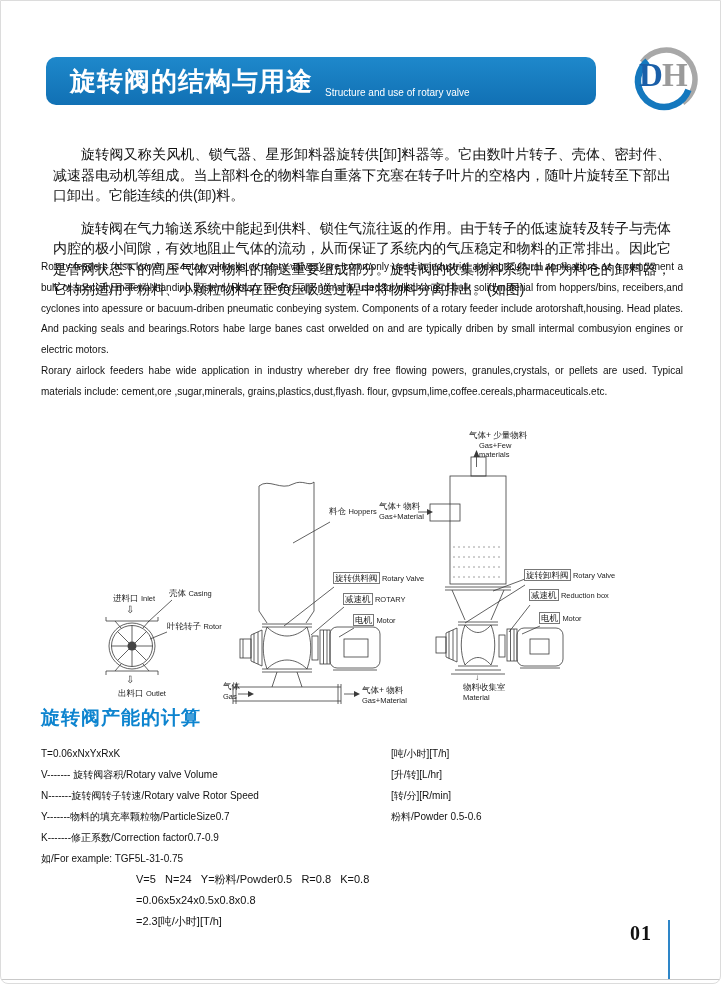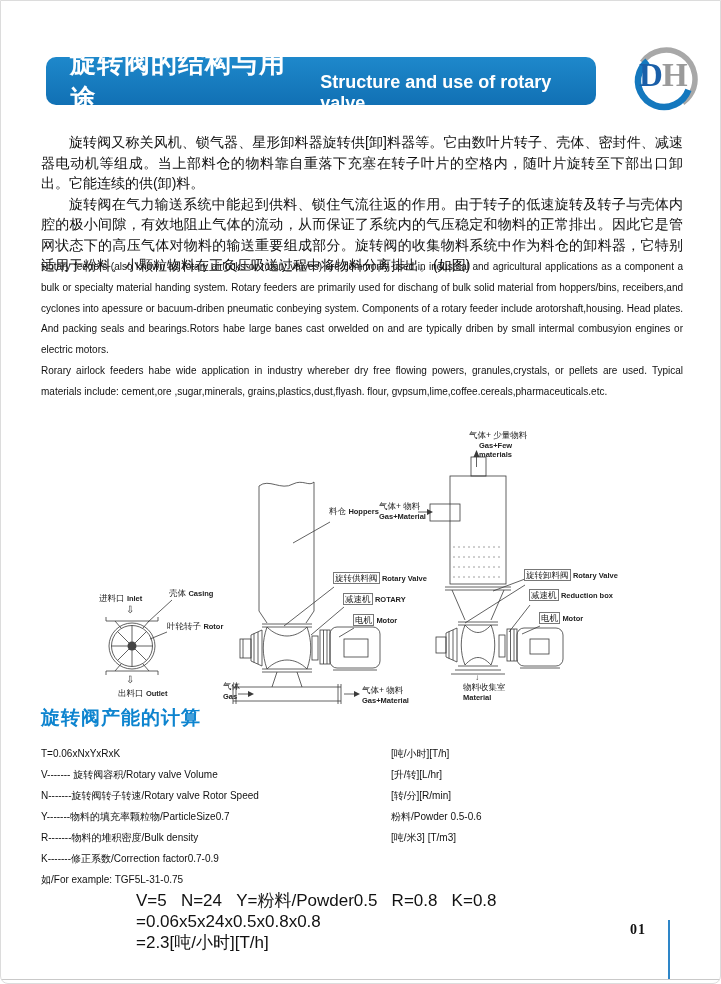--- a/index.html
+++ b/index.html
@@ -4,48 +4,48 @@
 <style>
   html,body{margin:0;padding:0;background:#fff;}
   .page{position:relative;width:721px;height:984px;background:#fff;border:1px solid #dcdcdc;
         border-radius:0 0 8px 8px;box-sizing:border-box;overflow:hidden;
         font-family:"Liberation Sans",sans-serif;color:#111;}
   
   .header-bar{position:absolute;left:45px;top:56px;width:550px;height:48px;
         background:linear-gradient(180deg,#1e88cb,#1170b4);border-radius:10px;
         display:flex;align-items:center;padding-left:24px;box-sizing:border-box;color:#fff;}
   .header-title{font-size:26px;font-weight:bold;letter-spacing:1px;}
-  .header-sub{font-size:18px;margin-left:12px;margin-top:23px;font-weight:bold;}
+  .header-sub{font-size:10px;margin-left:12px;margin-top:23px;}
   .logo{position:absolute;left:615px;top:45px;width:100px;height:70px;}
   .logo svg{position:absolute;left:0;top:0;}
   .logo-letter{position:absolute;font-family:"Liberation Serif",serif;font-weight:bold;font-size:33px;line-height:1;}
   .logo-d{left:23px;top:13px;color:#1a5fa8;}
   .logo-h{left:46px;top:13px;color:#9a9a9a;}
   
   .zh-block{position:absolute;left:40px;top:131px;width:642px;font-size:14px;line-height:20.5px;}
-  .zh-block p{margin:0;text-indent:2em;text-align:justify;}
+  .zh-block p{margin:12px;text-indent:2em;text-align:justify;}
   .en-block{position:absolute;left:40px;top:256px;width:642px;font-size:10px;line-height:20.8px;text-align:justify;}
   .en-block p{margin:0;}
   
   .diagrams{position:absolute;left:40px;top:428px;width:650px;height:287px;}
   .dlabel{position:absolute;font-size:8.5px;line-height:1.25;color:#222;white-space:nowrap;}
-  .dlabel .en{font-size:7.5px;font-weight:bold;}
+  .dlabel .en{font-size:7.5px;font-weight:normal;}
   .dlabel .boxed{border:1px solid #777;padding:0 1px;}
   .dlabel .sub{margin-left:10px;}
   .darrow{position:absolute;font-size:10px;color:#333;line-height:1;}
   
   .calc{position:absolute;left:40px;top:704px;width:645px;}
   .calc-title{font-size:19px;font-weight:bold;color:#0d84cf;letter-spacing:1px;margin:0 0 12px 0;}
   .calc-row{display:flex;font-size:10px;line-height:21px;}
   .calc-left{width:350px;flex:none;}
   .calc-right{flex:none;}
-  .calc-example{margin-left:95px;font-size:17px;line-height:21px;}
+  .calc-example{margin-left:95px;font-size:11px;line-height:21px;}
   
   .page-number{position:absolute;left:629px;top:921px;font-family:"Liberation Serif",serif;
-        font-size:14px;font-weight:bold;letter-spacing:1px;color:#111;}
+        font-size:20px;font-weight:bold;letter-spacing:1px;color:#111;}
   .footer-vline{position:absolute;left:667px;top:919px;width:2px;height:59px;background:#2e86c8;}
   .footer-hline{position:absolute;left:0;top:978px;width:721px;height:1px;background:#c9c9c9;}
 </style>
 </head>
 <body>
 
 <div class="page">
 
   <div class="header-bar">
     <span class="header-title">旋转阀的结构与用途</span>
@@ -177,21 +177,21 @@
         <line x1="435.5" y1="38" x2="435.5" y2="27"></line>
           <polygon points="432.5,28 435.5,21 438.5,28" fill="#3a3a3a" stroke="none"></polygon>
         <line x1="484" y1="156" x2="424" y2="194"></line>
           <line x1="484" y1="150" x2="452" y2="162"></line>
         <line x1="489" y1="176" x2="468" y2="203"></line>
         <line x1="499" y1="197" x2="481" y2="205"></line>
       </g>
     </svg>
 
     
-    <span class="dlabel" style="left:58px;top:164px"><span>进料口</span> <span class="en">Inlet</span></span>
+    <span class="dlabel" style="left:72px;top:164px"><span>进料口</span> <span class="en">Inlet</span></span>
     <span class="dlabel" style="left:128px;top:159px"><span>壳体</span> <span class="en">Casing</span></span>
     <span class="dlabel" style="left:126px;top:192px"><span>叶轮转子</span> <span class="en">Rotor</span></span>
     <span class="dlabel" style="left:77px;top:259px"><span>出料口</span> <span class="en">Outlet</span></span>
     <span class="darrow" style="left:85px;top:176px">⇩</span>
     <span class="darrow" style="left:85px;top:246px">⇩</span>
 
     
     <span class="dlabel" style="left:288px;top:77px"><span>料仓</span> <span class="en">Hoppers</span></span>
     <span class="dlabel" style="left:292px;top:144px"><span class="boxed">旋转供料阀</span> <span class="en">Rotary Valve</span></span>
     <span class="dlabel" style="left:302px;top:165px"><span class="boxed">减速机</span> <span class="en">ROTARY</span></span>
@@ -237,24 +237,20 @@
       </div>
     <div class="calc-row">
         <span class="calc-left">N-------旋转阀转子转速/Rotary valve Rotor Speed</span>
         <span class="calc-right">[转/分][R/min]</span>
       </div>
     <div class="calc-row">
         <span class="calc-left">Y-------物料的填充率颗粒物/ParticleSize0.7</span>
         <span class="calc-right">粉料/Powder 0.5-0.6</span>
       </div>
     <div class="calc-row">
-        <span class="calc-left">R-------物料的堆积密度/Bulk density</span>
-        <span class="calc-right">[吨/米3] [T/m3]</span>
-      </div>
-    <div class="calc-row">
         <span class="calc-left">K-------修正系数/Correction factor0.7-0.9</span>
         <span class="calc-right"></span>
       </div>
     <div class="calc-row">
         <span class="calc-left">如/For example: TGF5L-31-0.75</span>
         <span class="calc-right"></span>
       </div>
     <div class="calc-example">V=5&nbsp;&nbsp;&nbsp;N=24&nbsp;&nbsp;&nbsp;Y=粉料/Powder0.5&nbsp;&nbsp;&nbsp;R=0.8&nbsp;&nbsp;&nbsp;K=0.8</div>
     <div class="calc-example">=0.06x5x24x0.5x0.8x0.8</div>
     <div class="calc-example">=2.3[吨/小时][T/h]</div>

